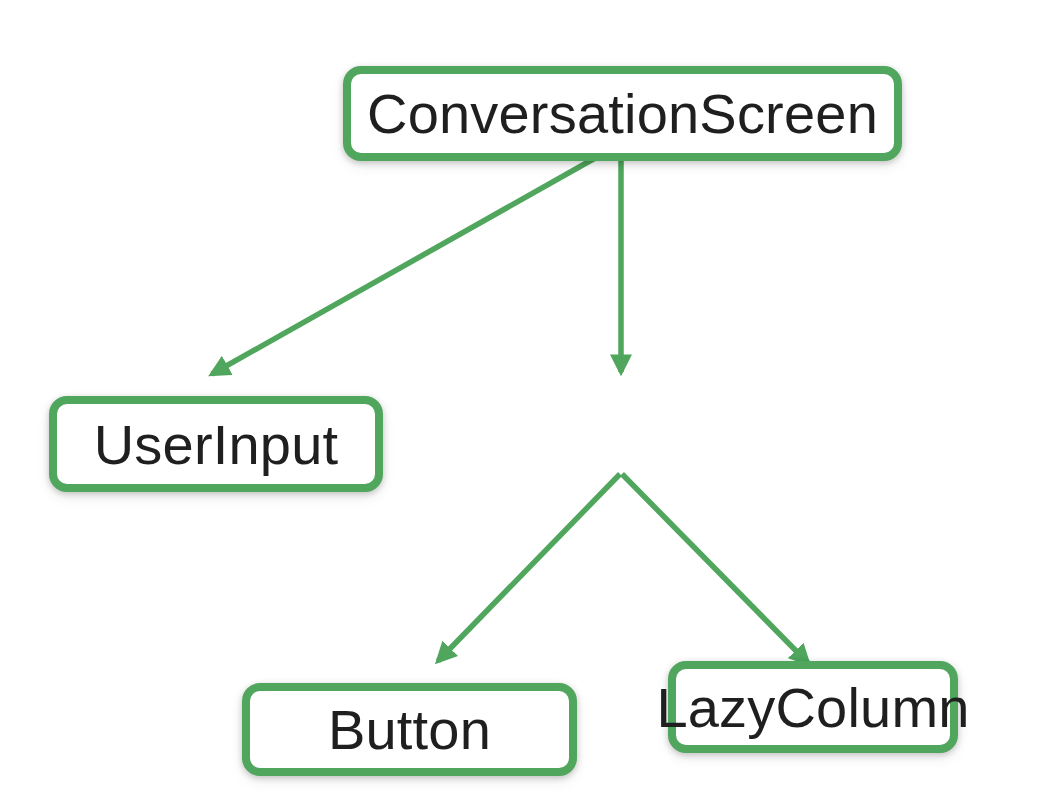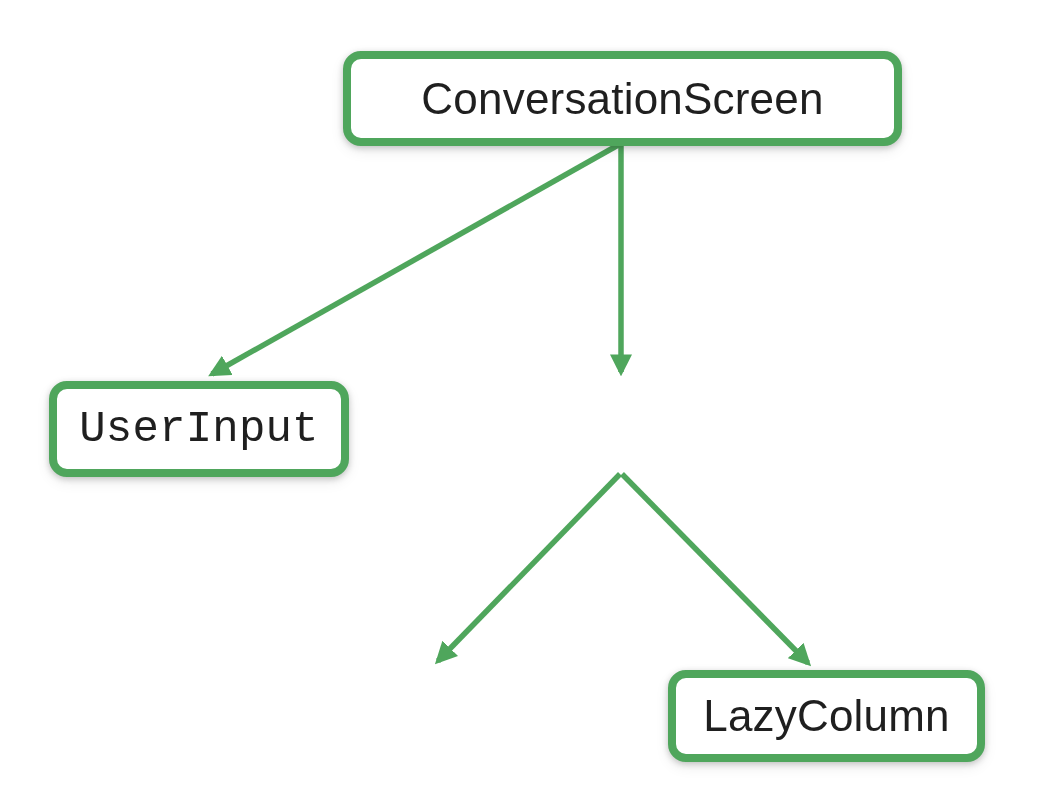--- a/index.html
+++ b/index.html
@@ -34,30 +34,31 @@
   .edges .arrowhead-shape { fill: var(--accent); }
   .node {
     position: absolute;
     background: var(--node-fill);
     border: 8px solid var(--accent);
     border-radius: 18px;
     display: flex;
     align-items: center;
     justify-content: center;
     color: var(--text);
-    font-size: 44px;
+    font-size: 56px;
     letter-spacing: 0.2px;
     box-shadow: 0 2px 6px rgba(0,0,0,0.20), 0 5px 14px rgba(0,0,0,0.08);
     white-space: nowrap;
+    margin-top: 15px;
   }
   #node-conversation-screen { left: 343px; top:  51px; width: 559px; height: 95px; }
-  #node-user-input          { left:  49px; top: 381px; width: 300px; height: 96px; font-family: Liberation Mono, monospace; }
+  #node-user-input          { left:  49px; top: 381px; width: 334px; height: 96px; }
   #node-messages-list       { left: 447px; top: 380px; width: 333px; height: 96px; }
   #node-button              { left: 242px; top: 668px; width: 335px; height: 93px; }
-  #node-lazy-column         { left: 668px; top: 670px; width: 317px; height: 92px; align-items: center; }
+  #node-lazy-column         { left: 668px; top: 646px; width: 290px; height: 92px; align-items: center; }
 </style>
 </head>
 <body>
 
 <div class="canvas">
 
   <svg class="edges" viewBox="0 0 1040 802" xmlns="http://www.w3.org/2000/svg">
     <defs>
       <marker id="arrow" viewBox="0 0 10 10" refX="8" refY="5" markerWidth="4" markerHeight="4" orient="auto">
         <path class="arrowhead-shape" d="M 0 0 L 10 5 L 0 10 z"></path>
@@ -71,18 +72,21 @@
 
   <div class="node" id="node-conversation-screen">
     <span>ConversationScreen</span>
   </div>
 
   <div class="node" id="node-user-input">
     <span>UserInput</span>
   </div>
 
 
+  <div class="node" id="node-button">
+    <span>Button</span>
+  </div>
 
   <div class="node" id="node-lazy-column">
     <span>LazyColumn</span>
   </div>
 
 </div>
 
 </body></html>

